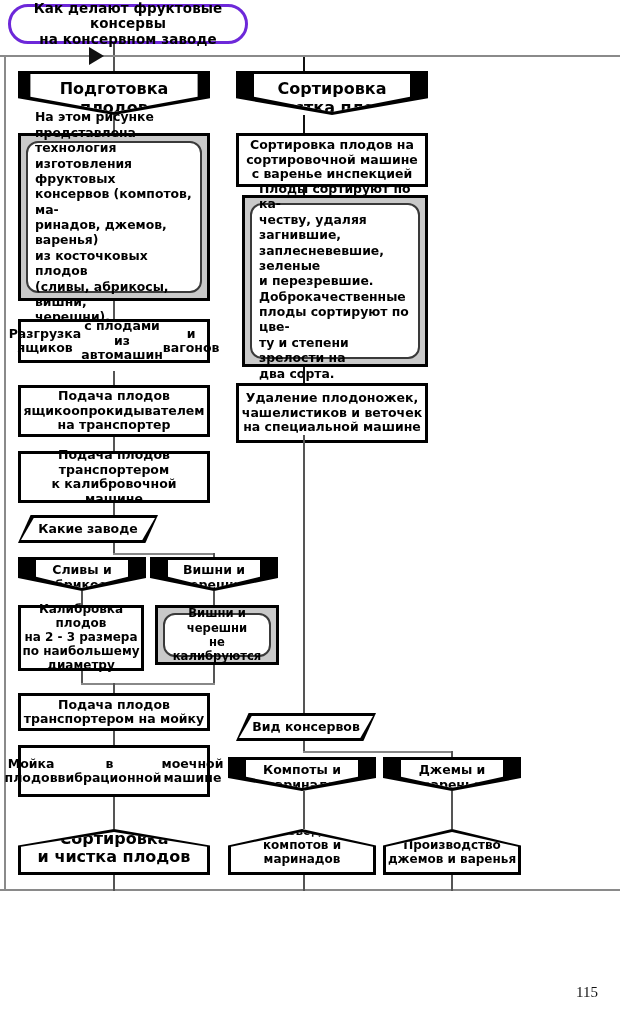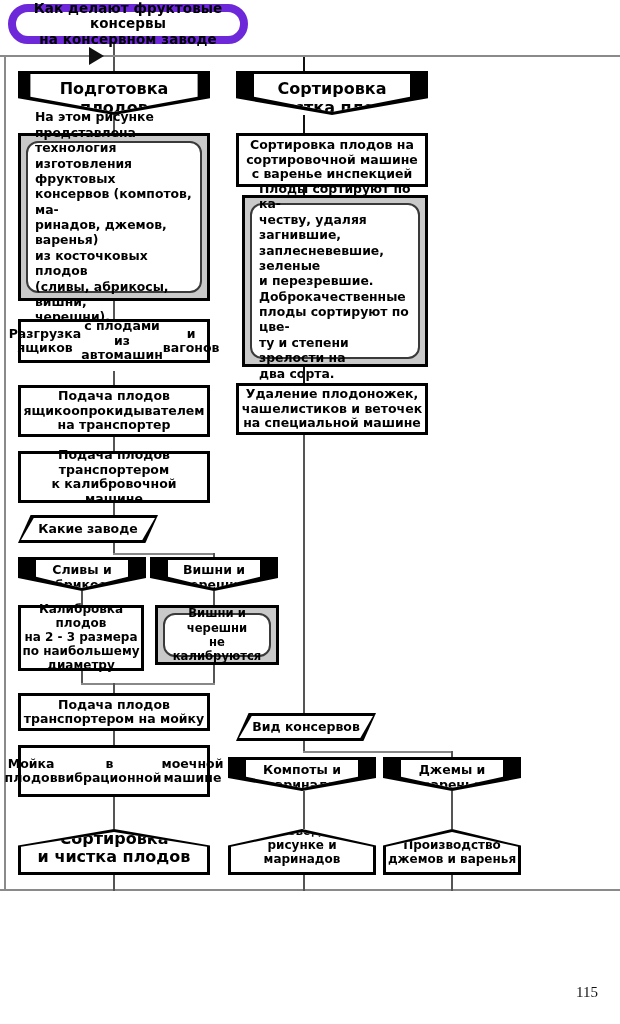--- a/index.html
+++ b/index.html
@@ -53,21 +53,21 @@
     display: flex;
     align-items: center;
     justify-content: center;
     text-align: center;
     background: #ffffff;
     color: #000;
     line-height: 1.16;
     font-weight: 700;
   }
   .terminator {
-    border: 8px solid #6d28d9;
+    border: 3px solid #6d28d9;
     border-radius: 22px;
     font-size: 13.5px;
     letter-spacing: 0.1px;
   }
 
   
   .rect {
     border: 3px solid #000;
     font-size: 12.5px;
   }
@@ -337,21 +337,21 @@
         <span>    Доброкачественные</span><br>
         <span>плоды сортируют по цве-</span><br>
         <span>ту и степени зрелости на</span><br>
         <span>два сорта.</span>
       </span>
     </div>
   </div>
 
   <div class="vline dark" style="left:303px; top:367px; height:16px;"></div>
 
-  <div class="node rect" style="left:236px; top:383px; width:192px; height:52px; flex-direction:column;">
+  <div class="node rect" style="left:236px; top:383px; width:192px; height:60px; flex-direction:column;">
     <span>Удаление плодоножек,</span>
     <span>чашелистиков и веточек</span>
     <span>на специальной машине</span>
   </div>
 
   <div class="vline" style="left:303px; top:435px; height:282px;"></div>
 
   <div class="node parallelogram" style="left:236px; top:713px; width:140px; height:28px; font-size:12.5px;">
     <div class="inner">
       <span>Вид консервов</span>
@@ -374,21 +374,21 @@
       </div>
   </div>
 
   <div class="vline" style="left:303px; top:791px; height:38px;"></div>
   <div class="vline" style="left:451px; top:791px; height:38px;"></div>
 
   <div class="node pent-up" style="left:228px; top:829px; width:148px; height:46px; font-size:12px;">
     <div class="inner">
         <span>
       <span>Производство</span><br>
-      <span>рисунке и маринадов</span>
+      <span>компотов и маринадов</span>
     </span>
       </div>
   </div>
 
   <div class="node pent-up" style="left:383px; top:829px; width:138px; height:46px; font-size:12px;">
     <div class="inner">
         <span>
       <span>Производство</span><br>
       <span>джемов и варенья</span>
     </span>

